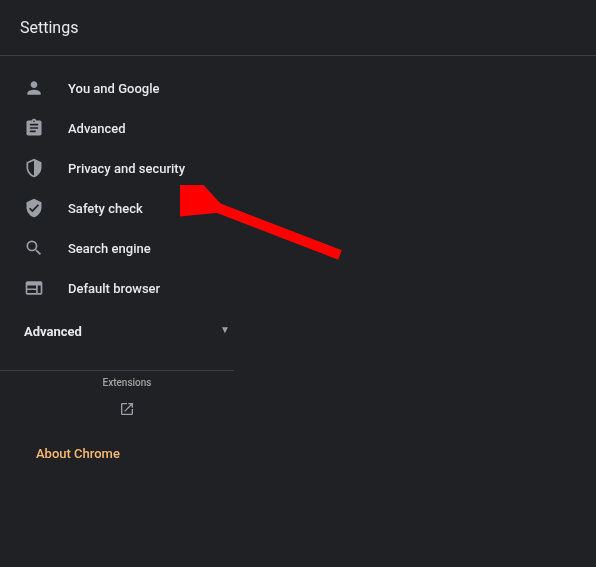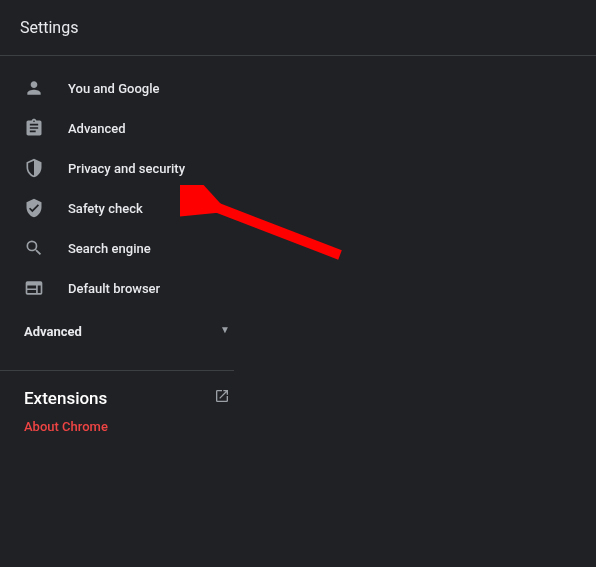--- a/index.html
+++ b/index.html
@@ -69,36 +69,37 @@
     border-top: 1px solid #3c4043;
     margin-top: 6px;
     margin-bottom: 6px;
   }
   .ext-row {
     display: flex;
     align-items: center;
     justify-content: space-between;
     height: 42px;
     padding: 0 20px 0 24px;
-    font-size: 17px;
+    font-size: 10px;
     font-weight: 500;
-    color: #ffffff;
+    color: #a3a3a3;
     cursor: pointer;
     width: 250px;
     box-sizing: border-box;
+    flex-direction: column;
   }
   .ext-row .launch svg { width: 16px; height: 16px; fill: #9aa0a6; }
   .about-row {
     display: flex;
-    align-items: flex-start;
+    align-items: flex-end;
     height: 42px;
-    padding-left: 24px;
+    padding-left: 36px;
     font-size: 13px;
     font-weight: 500;
-    color: #ef4444;
+    color: #fdba74;
     cursor: pointer;
     width: 250px;
     box-sizing: border-box;
   }
   .arrow-overlay {
     position: absolute;
     pointer-events: none;
   }
 </style>
 </head>

